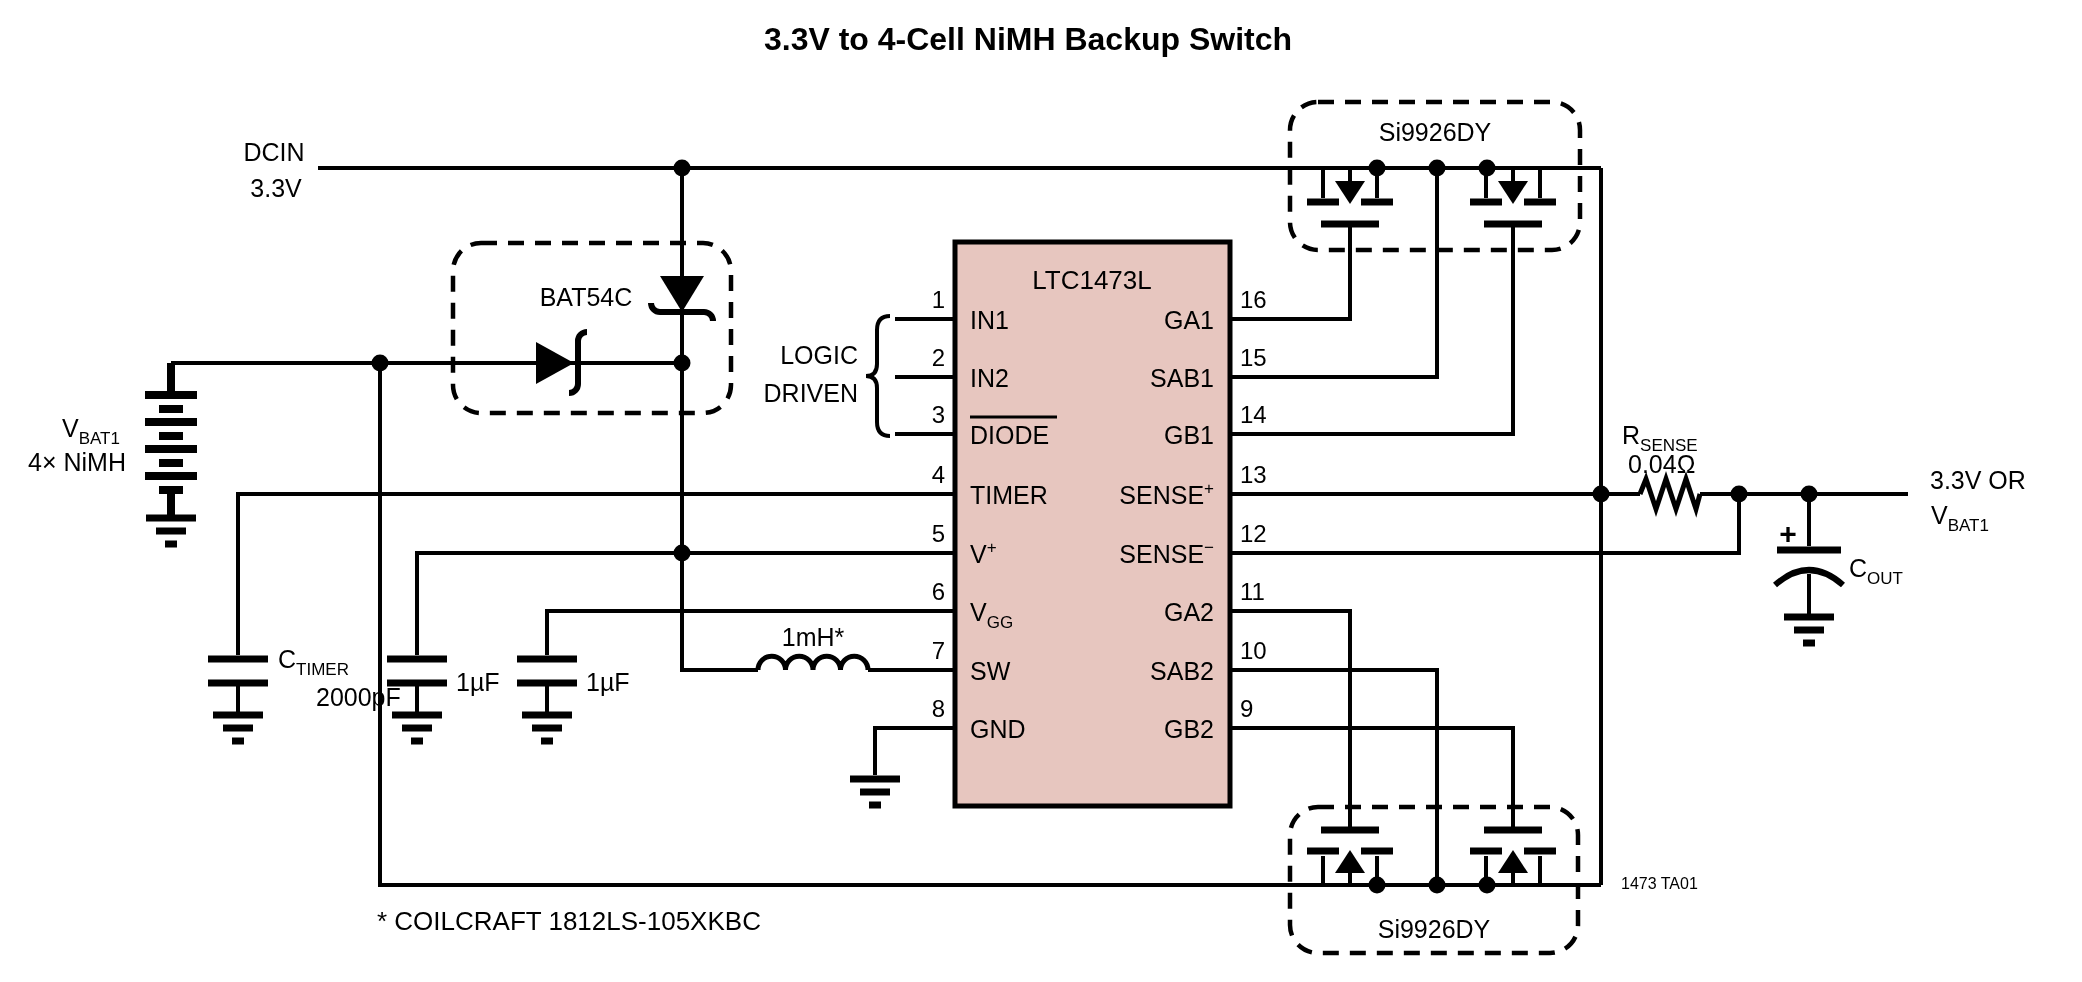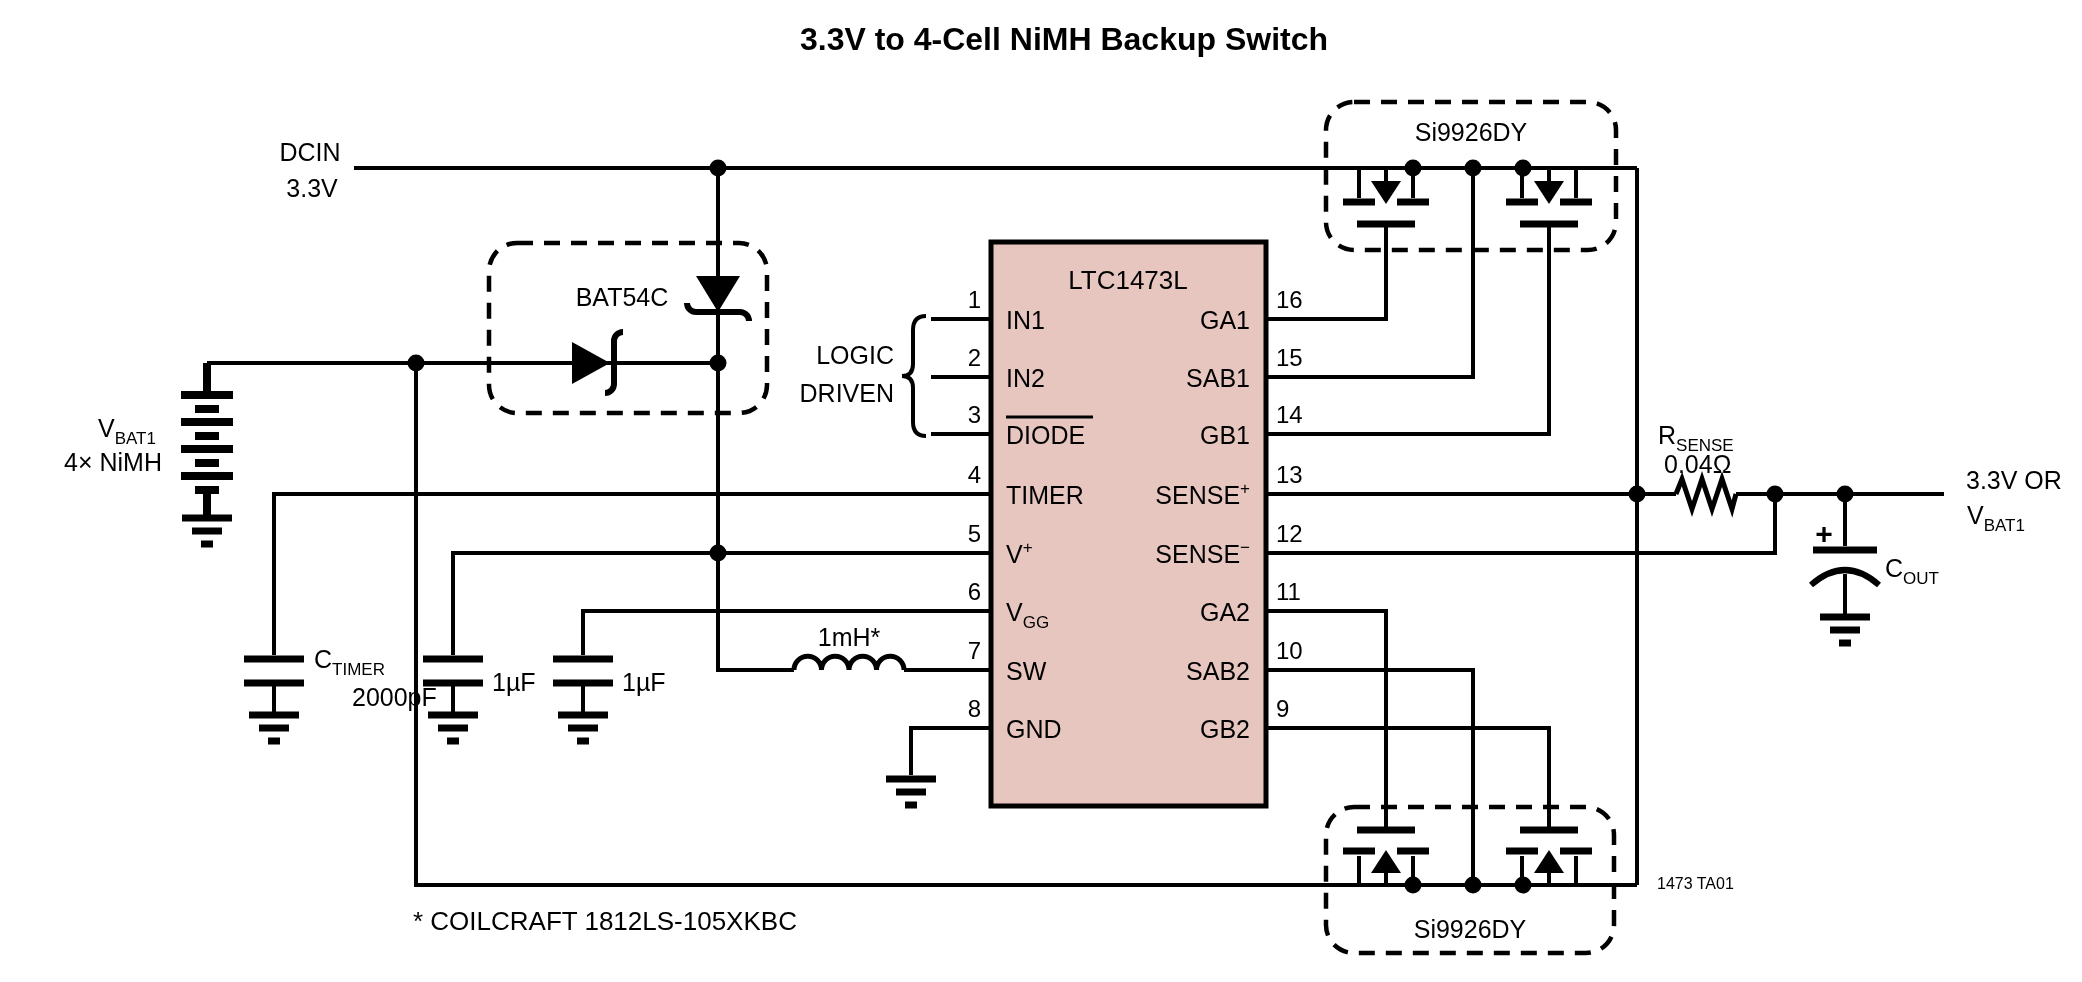--- a/index.html
+++ b/index.html
@@ -1,16 +1,16 @@
 <!DOCTYPE html>
 <html><head>
 <meta charset="utf-8">
 <style>
   html,body{margin:0;padding:0;background:#ffffff;}
-  .stage{width:1878px;height:982px;position:relative;background:#eab308;margin-left:36px;}
+  .stage{width:1878px;height:982px;position:relative;background:#eab308;}
   svg text{font-family:"Liberation Sans", sans-serif;fill:#000;}
   .t32{font-size:32px;font-weight:bold;}
   .t26{font-size:26px;}
   .t25{font-size:25px;}
   .t24{font-size:24px;}
   .t16{font-size:16px;}
   .sub{font-size:17px;}
   .sup{font-size:17px;}
   .plus{font-size:30px;font-weight:bold;}
   .wire{stroke:#000;stroke-width:4;fill:none;}

